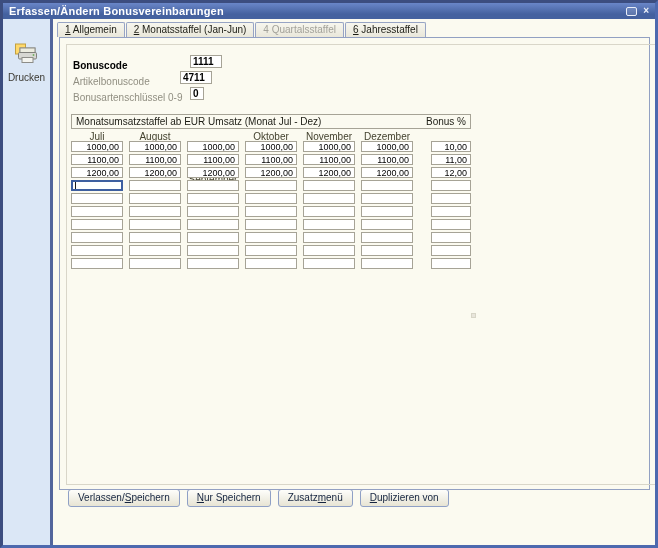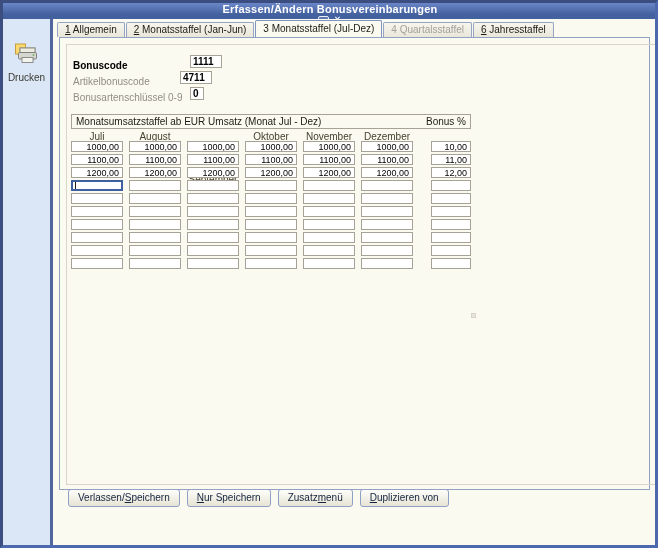--- a/index.html
+++ b/index.html
@@ -29,21 +29,20 @@
     border-left-color:var(--c-frame-dark);
     border-top-color:var(--c-frame-dark);
     background:var(--c-bg);
     overflow:hidden;
   }
   .titlebar{
     position:absolute;left:0;top:0;right:0;height:16px;
     background:linear-gradient(180deg,var(--c-titlebar1) 0%,var(--c-titlebar2) 70%);
     color:#fff;display:flex;align-items:center;
     padding:0 4px 0 6px;
-    flex-direction:column;
   }
   .titlebar .title{font-size:11px;font-weight:bold;letter-spacing:.2px;flex:1;white-space:nowrap;}
   .win-controls{display:flex;align-items:center;gap:6px;margin-right:2px;}
   .win-restore{width:11px;height:9px;border:1px solid #e9eef9;border-radius:2px;background:rgba(255,255,255,.14);}
   .win-close{font-size:10px;font-weight:bold;color:#eef2fa;line-height:10px;cursor:default;}
 
   .body-row{position:absolute;left:0;top:16px;right:0;bottom:0;display:flex;}
   .sidebar{
     width:50px;background:var(--c-sidebar);
     border-right:3px solid var(--c-sidebar-border);
@@ -149,21 +148,20 @@
         </span>
         <span class="plabel">Drucken</span>
       </div>
     </div>
 
     <div class="main">
 
       <div class="tabs">
           <div class="tab"><u>1</u> Allgemein</div>
           <div class="tab"><u>2</u> Monatsstaffel (Jan-Jun)</div>
-          <div class="tab active">3 Monatsstaffel (Jul-Dez)</div>
           <div class="tab disabled">4 Quartalsstaffel</div>
           <div class="tab"><u>6</u> Jahresstaffel</div>
         </div>
 
       <div class="panel">
         <div class="groupbox">
 
           <div id="field-block">
               <div class="field-row" style="top: 10px; right: 6px;"><span class="flabel em">Bonuscode</span><input class="field-input" value="1111" style="left: 117px; width: 32px;"></div>
               <div class="field-row" style="top: 26px; right: 6px;"><span class="flabel">Artikelbonuscode</span><input class="field-input" value="4711" style="left: 107px; width: 32px;"></div>

